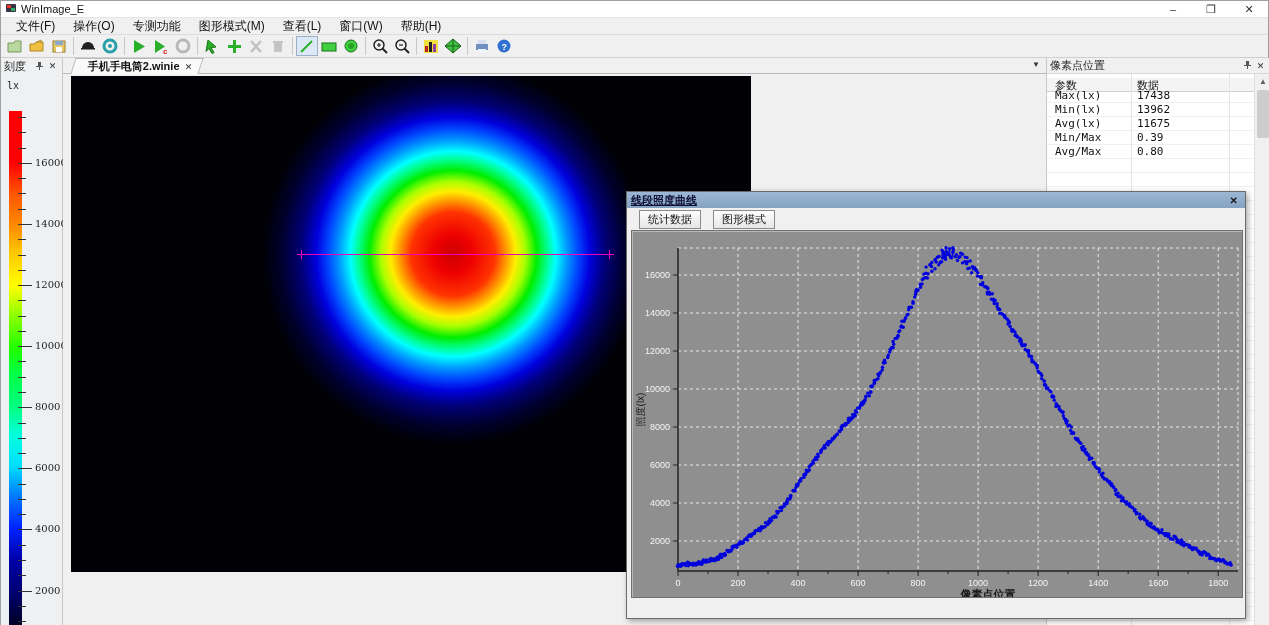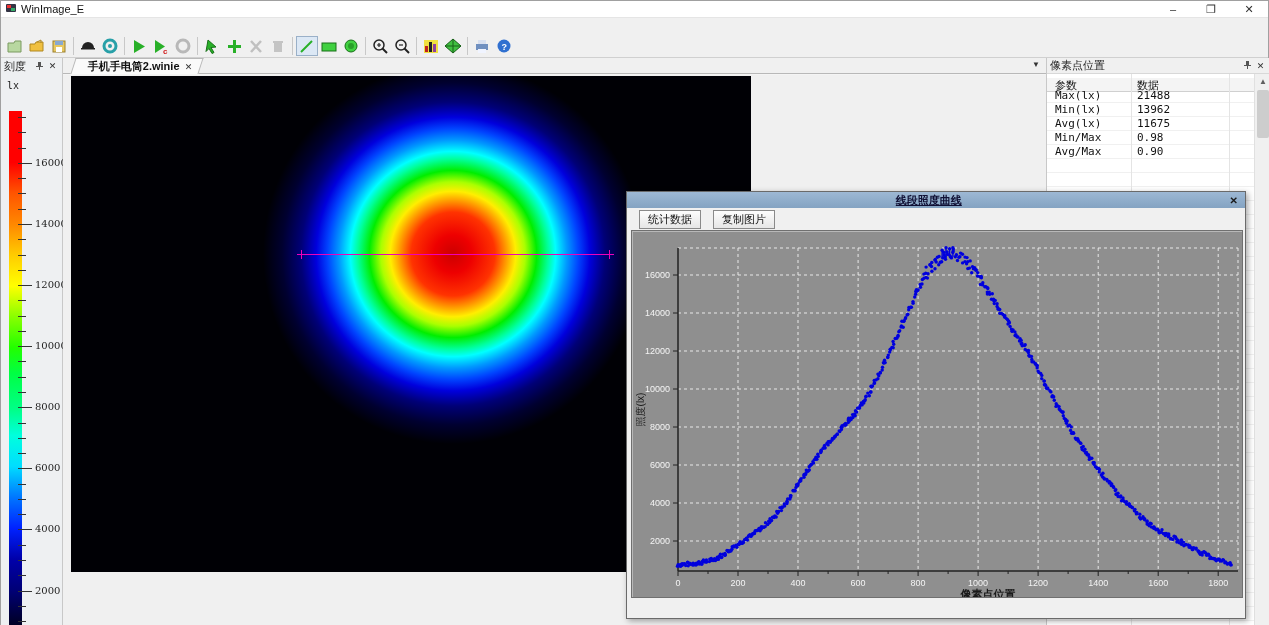--- a/index.html
+++ b/index.html
@@ -86,21 +86,21 @@
   .ss-thumb { position:absolute; top:16px; left:2px; width:12px; height:48px;
     background:#cdcdcd; border-radius:2px; }
 
   
   .curve-window { position:absolute; left:625px; top:190px; width:620px; height:428px;
     background:#f0f0f0; border:1px solid #6a6a6a; box-shadow:2px 2px 6px rgba(0,0,0,.35); }
   .cw-titlebar { position:absolute; left:0; top:0; width:100%; height:16px;
     background:linear-gradient(#9db8d4,#84a3c2); display:flex; align-items:center;
     padding:0 4px; }
   .cw-title { flex:1; font-size:11px; font-weight:bold; color:#101035;
-    text-decoration:underline;text-align:center; }
+    text-decoration:underline; }
   .cw-close { font-size:10px; font-weight:bold; color:#1a1a1a; padding:0 3px; }
   .cw-buttons { position:absolute; left:0; top:16px; width:100%; height:22px;
     display:flex; align-items:center; gap:12px; padding-left:12px; background:#f0f0f0; }
   .cw-btn { min-width:48px; padding:1px 8px; font-size:11px; color:#111;
     background:linear-gradient(#fdfdfd,#e6e6e6); border:1px solid #8a8a8a; }
   .cw-chart { position:absolute; left:4px; top:38px; width:612px; height:368px;
     background:#8f8f8f; border:1px solid #707070; box-shadow:inset 1px 1px 0 #b8b8b8; }
   .cw-status { position:absolute; left:0px; top:406px; width:100%; height:22px;
     background:#f7f7f7; display:flex; align-items:center; padding-left:4px; }
   .cw-status span { font-size:11px; color:#1414cc; }
@@ -119,20 +119,29 @@
         </svg>
     </span>
     <span class="app-title">WinImage_E</span>
     <div class="wincontrols">
       <span>–</span>
       <span>❐</span>
       <span>✕</span>
     </div>
   </div>
 
+  <div class="menubar" id="menubar">
+      <span class="menu-item">文件(F)</span>
+      <span class="menu-item">操作(O)</span>
+      <span class="menu-item">专测功能</span>
+      <span class="menu-item">图形模式(M)</span>
+      <span class="menu-item">查看(L)</span>
+      <span class="menu-item">窗口(W)</span>
+      <span class="menu-item">帮助(H)</span>
+    </div>
 
   <div class="toolbar" id="toolbar">
       <span class="tbtn">
         <svg width="18" height="17">
           <path d="M2 5h6l1-2h6v11H2z" fill="#b8d8a0" stroke="#7a9a60"></path>
         </svg>
       </span>
       <span class="tbtn">
         <svg width="18" height="17">
           <path d="M2 6h5l1-2h7v9H2z" fill="#f0c040" stroke="#b08820"></path>
@@ -358,37 +367,37 @@
       </span>
       <span class="hbtn">✕</span>
     </div>
     <div class="stats-table" id="stats-table">
         <div class="st-row header" style="top:4px">
           <span class="st-cell-p">参数</span>
           <span class="st-cell-d">数据</span>
         </div>
         <div class="st-row " style="top:15px">
           <span class="st-cell-p">Max(lx)</span>
-          <span class="st-cell-d">21488</span>
+          <span class="st-cell-d">17438</span>
         </div>
         <div class="st-row " style="top:29px">
           <span class="st-cell-p">Min(lx)</span>
           <span class="st-cell-d">13962</span>
         </div>
         <div class="st-row " style="top:43px">
           <span class="st-cell-p">Avg(lx)</span>
           <span class="st-cell-d">11675</span>
         </div>
         <div class="st-row " style="top:57px">
           <span class="st-cell-p">Min/Max</span>
-          <span class="st-cell-d">0.98</span>
+          <span class="st-cell-d">0.39</span>
         </div>
         <div class="st-row " style="top:71px">
           <span class="st-cell-p">Avg/Max</span>
-          <span class="st-cell-d">0.90</span>
+          <span class="st-cell-d">0.80</span>
         </div>
         <div class="st-row " style="top:85px"></div>
         <div class="st-row " style="top:99px"></div>
         <div class="st-row " style="top:113px"></div>
         <div class="st-row " style="top:127px"></div>
         <div class="st-row " style="top:141px"></div>
         <div class="st-row " style="top:155px"></div>
         <div class="st-row " style="top:169px"></div>
         <div class="st-row " style="top:183px"></div>
         <div class="st-row " style="top:197px"></div>
@@ -425,21 +434,21 @@
     </div>
   </div>
 
   <div class="curve-window">
     <div class="cw-titlebar">
       <span class="cw-title">线段照度曲线</span>
       <span class="cw-close">✕</span>
     </div>
     <div class="cw-buttons" id="cw-buttons">
         <button class="cw-btn">统计数据</button>
-        <button class="cw-btn">复制图片</button>
+        <button class="cw-btn">图形模式</button>
       </div>
     <div class="cw-chart">
       <svg id="chart-svg" width="610" height="366">
           <rect x="46" y="17" width="560" height="323" fill="#8f8f8f"></rect>
           <line x1="46" y1="310.0" x2="606" y2="310.0" stroke="#e8e8e8" stroke-width="1" stroke-dasharray="3,3"></line>
           <line x1="41" y1="310.0" x2="46" y2="310.0" stroke="#222"></line>
           <text x="38" y="313" font-size="9" fill="#f4f4f4" text-anchor="end" font-family="Liberation Sans,sans-serif">2000</text>
           <line x1="46" y1="272.0" x2="606" y2="272.0" stroke="#e8e8e8" stroke-width="1" stroke-dasharray="3,3"></line>
           <line x1="41" y1="272.0" x2="46" y2="272.0" stroke="#222"></line>
           <text x="38" y="275" font-size="9" fill="#f4f4f4" text-anchor="end" font-family="Liberation Sans,sans-serif">4000</text>

